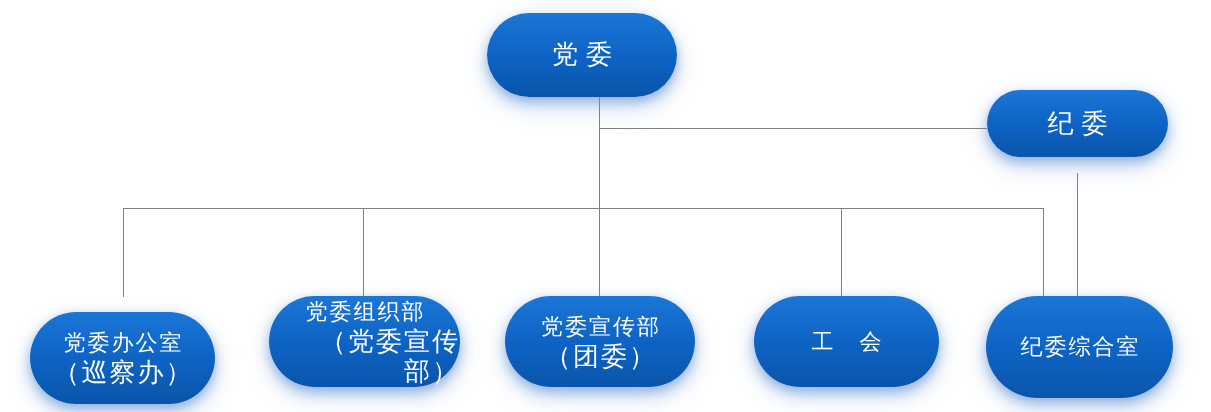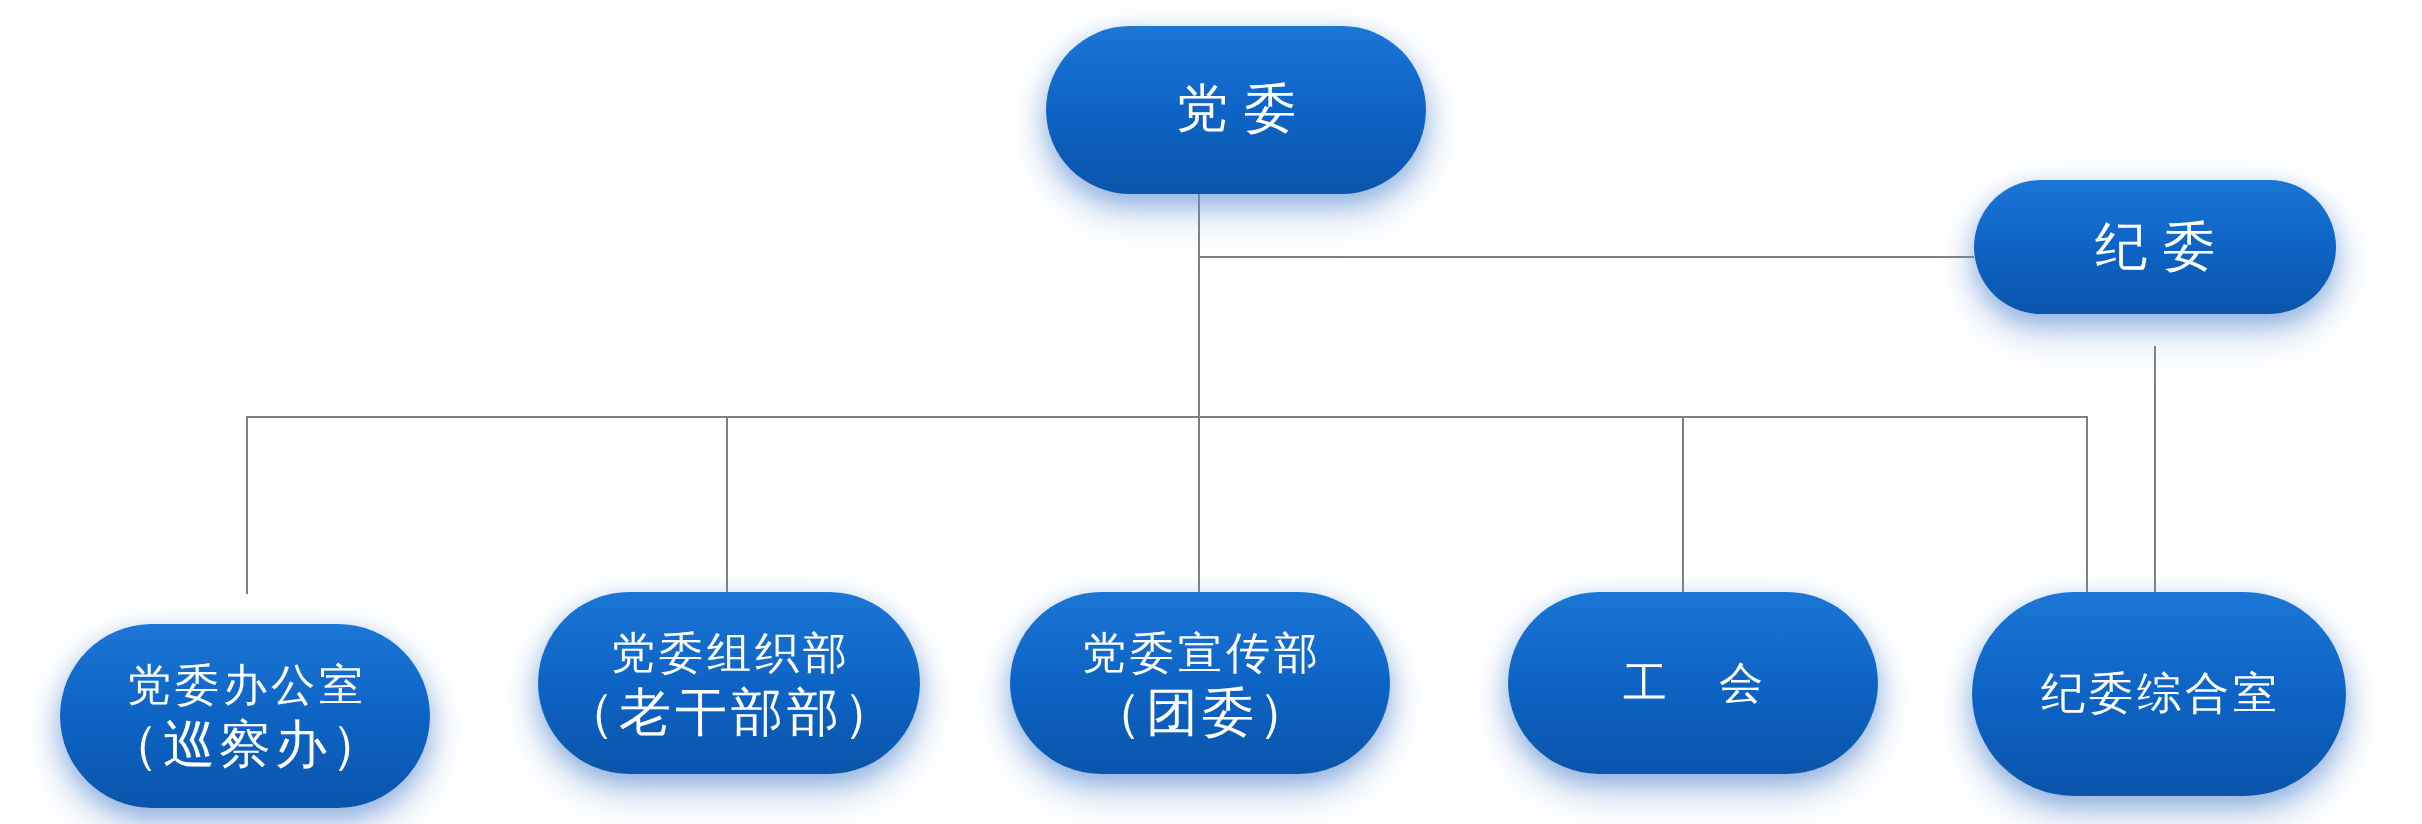--- a/index.html
+++ b/index.html
@@ -37,36 +37,36 @@
 
   <div class="vline" style="left:599px; top:97px;  height:200px;"></div>
   <div class="hline" style="left:599px; top:128px; width:388px;"></div>
   <div class="vline" style="left:1077px;top:173px; height:124px;"></div>
   <div class="hline" style="left:123px; top:208px; width:920px;"></div>
   <div class="vline" style="left:123px; top:208px; height:89px;"></div>
   <div class="vline" style="left:363px; top:208px; height:89px;"></div>
   <div class="vline" style="left:841px; top:208px; height:89px;"></div>
   <div class="vline" style="left:1043px;top:208px; height:89px;"></div>
 
-  <div class="node" style="left:523px; top:13px; width:190px; height:84px;">
+  <div class="node" style="left:487px; top:13px; width:190px; height:84px;">
     <div class="t1">党委</div>
   </div>
 
   <div class="node" style="left:987px; top:90px; width:181px; height:67px;">
     <div class="t1">纪委</div>
   </div>
 
   <div class="node small" style="left:30px; top:312px; width:185px; height:92px;">
     <div class="t1">党委办公室</div>
     <div class="t2">（巡察办）</div>
   </div>
 
   <div class="node small" style="left:269px; top:296px; width:191px; height:91px;text-align:right;">
     <div class="t1">党委组织部</div>
-    <div class="t2">（老干部部）</div>
+    <div class="t2">（党委宣传部）</div>
   </div>
 
   <div class="node small" style="left:505px; top:296px; width:190px; height:91px;">
     <div class="t1">党委宣传部</div>
     <div class="t2">（团委）</div>
   </div>
 
   <div class="node small" style="left:754px; top:296px; width:185px; height:91px;">
     <div class="t1">工　会</div>
   </div>

